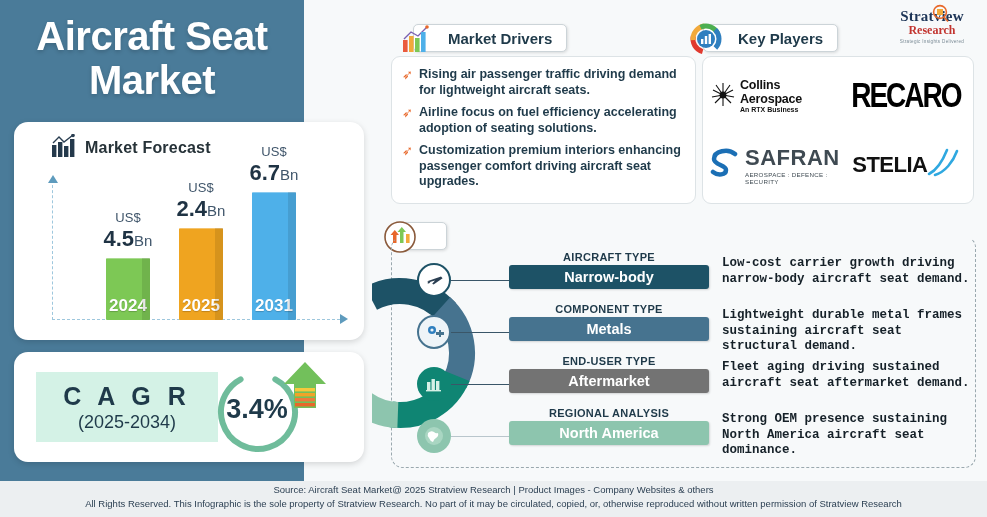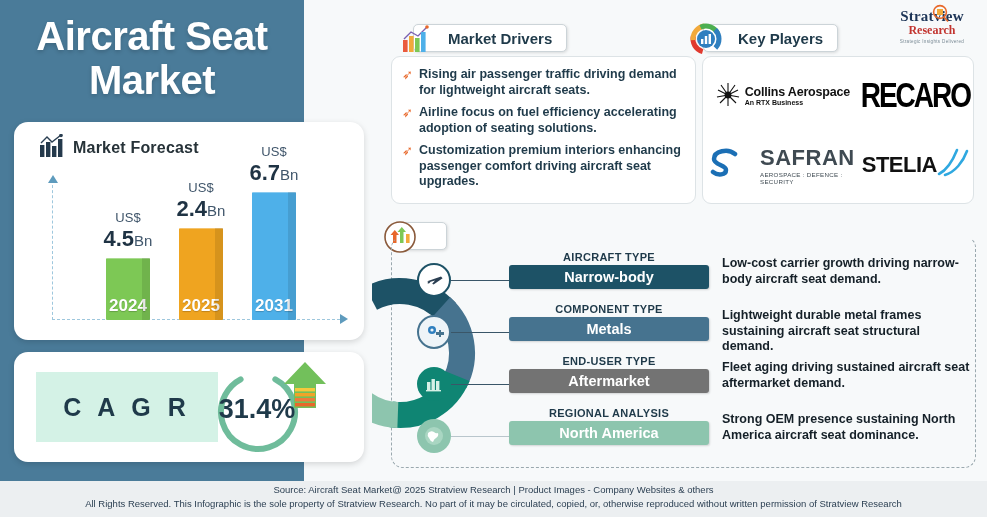--- a/index.html
+++ b/index.html
@@ -20,21 +20,21 @@
   .title-wrap { padding: 14px 18px 0 18px; text-align: center; }
   .main-title {
     color: #ffffff; font-size: 40px; line-height: 44px; font-weight: bold;
     letter-spacing: -0.5px; text-shadow: 0 2px 4px rgba(0,0,0,0.18);
   }
 
   .forecast-card {
     position: absolute; left: 14px; top: 122px; width: 350px; height: 218px;
     background: #ffffff; border-radius: 14px; box-shadow: 0 2px 6px rgba(0,0,0,0.15);
   }
-  .fc-head { display: flex; align-items: center; gap: 9px; padding: 12px 0 0 24px; }
+  .fc-head { display: flex; align-items: center; gap: 9px; padding: 12px 0 0 36px; }
   .fc-head-label { font-size: 16px; font-weight: bold; color: #263238; letter-spacing: .2px; }
 
   .chart-area { position: absolute; left: 30px; top: 58px; width: 300px; height: 150px; }
   .axis-v { position: absolute; left: 8px; top: 0; width: 0; height: 140px; border-left: 1px dashed #9ec7dd; }
   .axis-h { position: absolute; left: 8px; bottom: 10px; width: 288px; height: 0; border-top: 1px dashed #9ec7dd; }
   .arrow-up {
     position: absolute; left: 4px; top: -5px; width: 0; height: 0;
     border-left: 5px solid transparent; border-right: 5px solid transparent;
     border-bottom: 8px solid #5e9bbd;
   }
@@ -144,21 +144,21 @@
   .seg-connector { position: absolute; left: 34px; top: 29px; width: 58px; height: 0; border-top: 1.5px solid #3a5668; }
   .seg-block { position: absolute; left: 92px; top: 0; width: 200px; }
   .seg-kicker { font-size: 11px; font-weight: bold; color: #1f3a4a; letter-spacing: .3px; text-align: center; }
   .seg-pill {
     margin-top: 2px; height: 24px; border-radius: 3px; display: flex;
     align-items: center; justify-content: center; box-shadow: 1px 1px 2px rgba(0,0,0,.15);
   }
   .seg-pill span { color: #ffffff; font-size: 14.5px; font-weight: bold; }
   .seg-desc {
     position: absolute; left: 305px; top: 5px; width: 252px;
-    font-size: 12.5px; line-height: 15.5px; color: #152028; font-weight: bold;
+    font-size: 12.5px; line-height: 15.5px; color: #152028; font-weight: bold; font-family: Liberation Mono, monospace;
   }
 
   
   .footer {
     position: absolute; left: 0; top: 481px; width: 987px; height: 36px;
     background: #eceff1; text-align: center; padding-top: 3px;
   }
   .footer-line1 { font-size: 9.5px; color: #2b3f52; margin-bottom: 3px; }
   .footer-line2 { font-size: 9.5px; color: #2b3f52; }
 </style>
@@ -224,27 +224,28 @@
             <div class="top3d"></div>
             <div class="yr">2031</div>
           </div>
         </div>
       </div>
     </div>
 
     <div class="cagr-card">
       <div class="cagr-chip">
         <div class="cagr-word">C A G R</div>
+        <div class="cagr-years">(2025-2034)</div>
       </div>
       <div class="cagr-ring">
         <svg width="92" height="92" viewBox="0 0 92 92">
           <circle cx="46" cy="48" r="37" fill="none" stroke="#6FBC9B" stroke-width="6" stroke-dasharray="196 36" stroke-linecap="round" transform="rotate(-62 46 48)"></circle>
         </svg>
       </div>
-      <div class="cagr-pct">31.4%</div>
+      <div class="cagr-pct">3.4%</div>
       <span style="position:absolute;left:268px;top:8px;">
         <svg width="46" height="58" viewBox="0 0 46 58">
           <polygon points="23,2 44,24 34,24 34,48 12,48 12,24 2,24" fill="#72C05B"></polygon>
           <rect x="13" y="28" width="20" height="3.4" fill="#F5C83C"></rect>
           <rect x="13" y="33" width="20" height="3.4" fill="#F0A328"></rect>
           <rect x="13" y="38" width="20" height="3.4" fill="#EE7B3A"></rect>
           <rect x="13" y="43" width="20" height="3.4" fill="#E8682A"></rect>
         </svg>
       </span>
     </div>
@@ -338,21 +339,21 @@
       <div class="logo-cell">
         <span style="font-size:28px;font-weight:bold;color:#000;letter-spacing:-2px;font-family:'Liberation Sans',sans-serif;transform:scaleY(1.25);display:inline-block;">RECARO</span>
       </div>
 
       <div class="logo-cell">
         <span>
           <svg width="30" height="32" viewBox="0 0 30 32">
             <path d="M25 7 C18 1, 4 4, 4 12 C4 18, 16 18, 16 23 C16 28, 8 29, 3 25" fill="none" stroke="#1b6fb5" stroke-width="4.5" stroke-linecap="round"></path>
           </svg>
         </span>
-        <span style="margin-left:20px;">
+        <span style="margin-left:5px;">
           <span style="display:block;font-size:22px;font-weight:bold;color:#3f4a52;letter-spacing:.5px;">SAFRAN</span>
           <span style="display:block;font-size:6.2px;color:#3f4a52;letter-spacing:.3px;">AEROSPACE : DEFENCE : SECURITY</span>
         </span>
       </div>
 
       <div class="logo-cell">
         <span style="font-size:22px;font-weight:bold;color:#111;letter-spacing:-.5px;">STELIA</span>
         <span>
           <svg width="32" height="30" viewBox="0 0 32 30">
             <path d="M2 26 C10 22, 16 12, 20 2" fill="none" stroke="#2fa8e0" stroke-width="2.6" stroke-linecap="round"></path>

